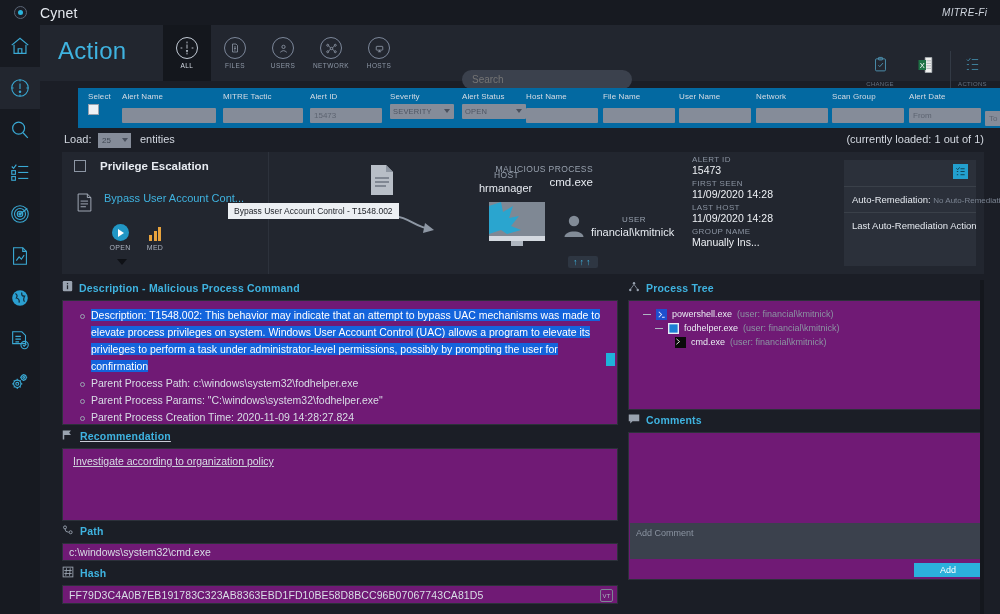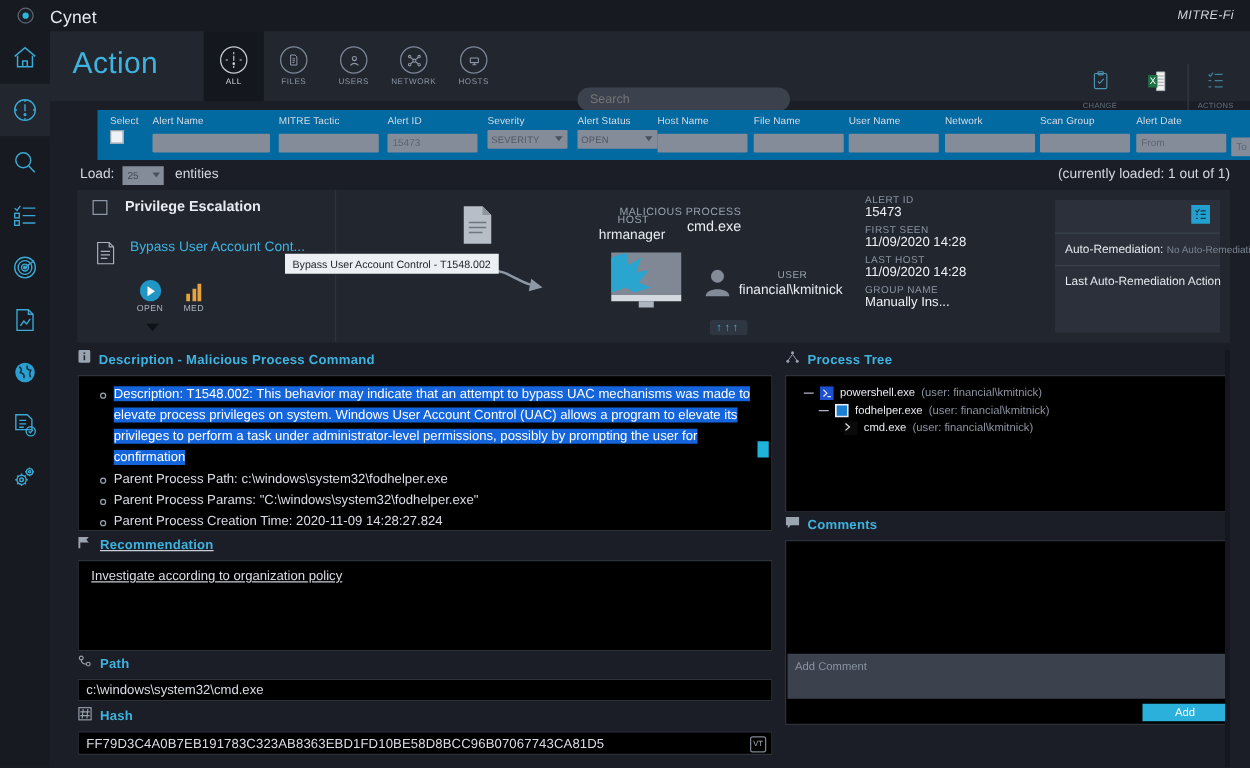--- a/index.html
+++ b/index.html
@@ -138,21 +138,21 @@
   .tooltip {
     position: absolute; left: 228px; top: 203px;
     background: #eceff3; color: #1d2027; font-size: 8.5px;
     padding: 3px 6px; white-space: nowrap; z-index: 40;
   }
 
   
   .detail { position: absolute; left: 62px; top: 280px; width: 922px; height: 334px; }
   .sec-head { display: flex; align-items: center; gap: 6px; height: 16px; }
   .sec-title { font-size: 10.5px; color: #3fb3e0; font-weight: bold; letter-spacing: .2px; }
-  .panel { background: #000000; border: 1px solid #2c313a; }
+  .panel { background: #701a75; border: 1px solid #2c313a; }
 
   .descwrap { position: absolute; left: 0; top: 0; width: 556px; }
   .descbox { margin-top: 4px; height: 125px; overflow: hidden; position: relative; padding: 6px 10px 0 10px; }
   ul.bullets { list-style: none; }
   ul.bullets li { position: relative; padding-left: 18px; font-size: 10.5px; color: #d9dee6; line-height: 17px; }
   ul.bullets li::before { content: ""; position: absolute; left: 7px; top: 7px; width: 3px; height: 3px;
                           border: 1px solid #9aa3b0; border-radius: 50%; }
   .hl { background: #1464dc; color: #ffffff; }
   .desc-scroll { position: absolute; right: 2px; top: 52px; width: 9px; height: 13px; background: #1fb2da; }
 

